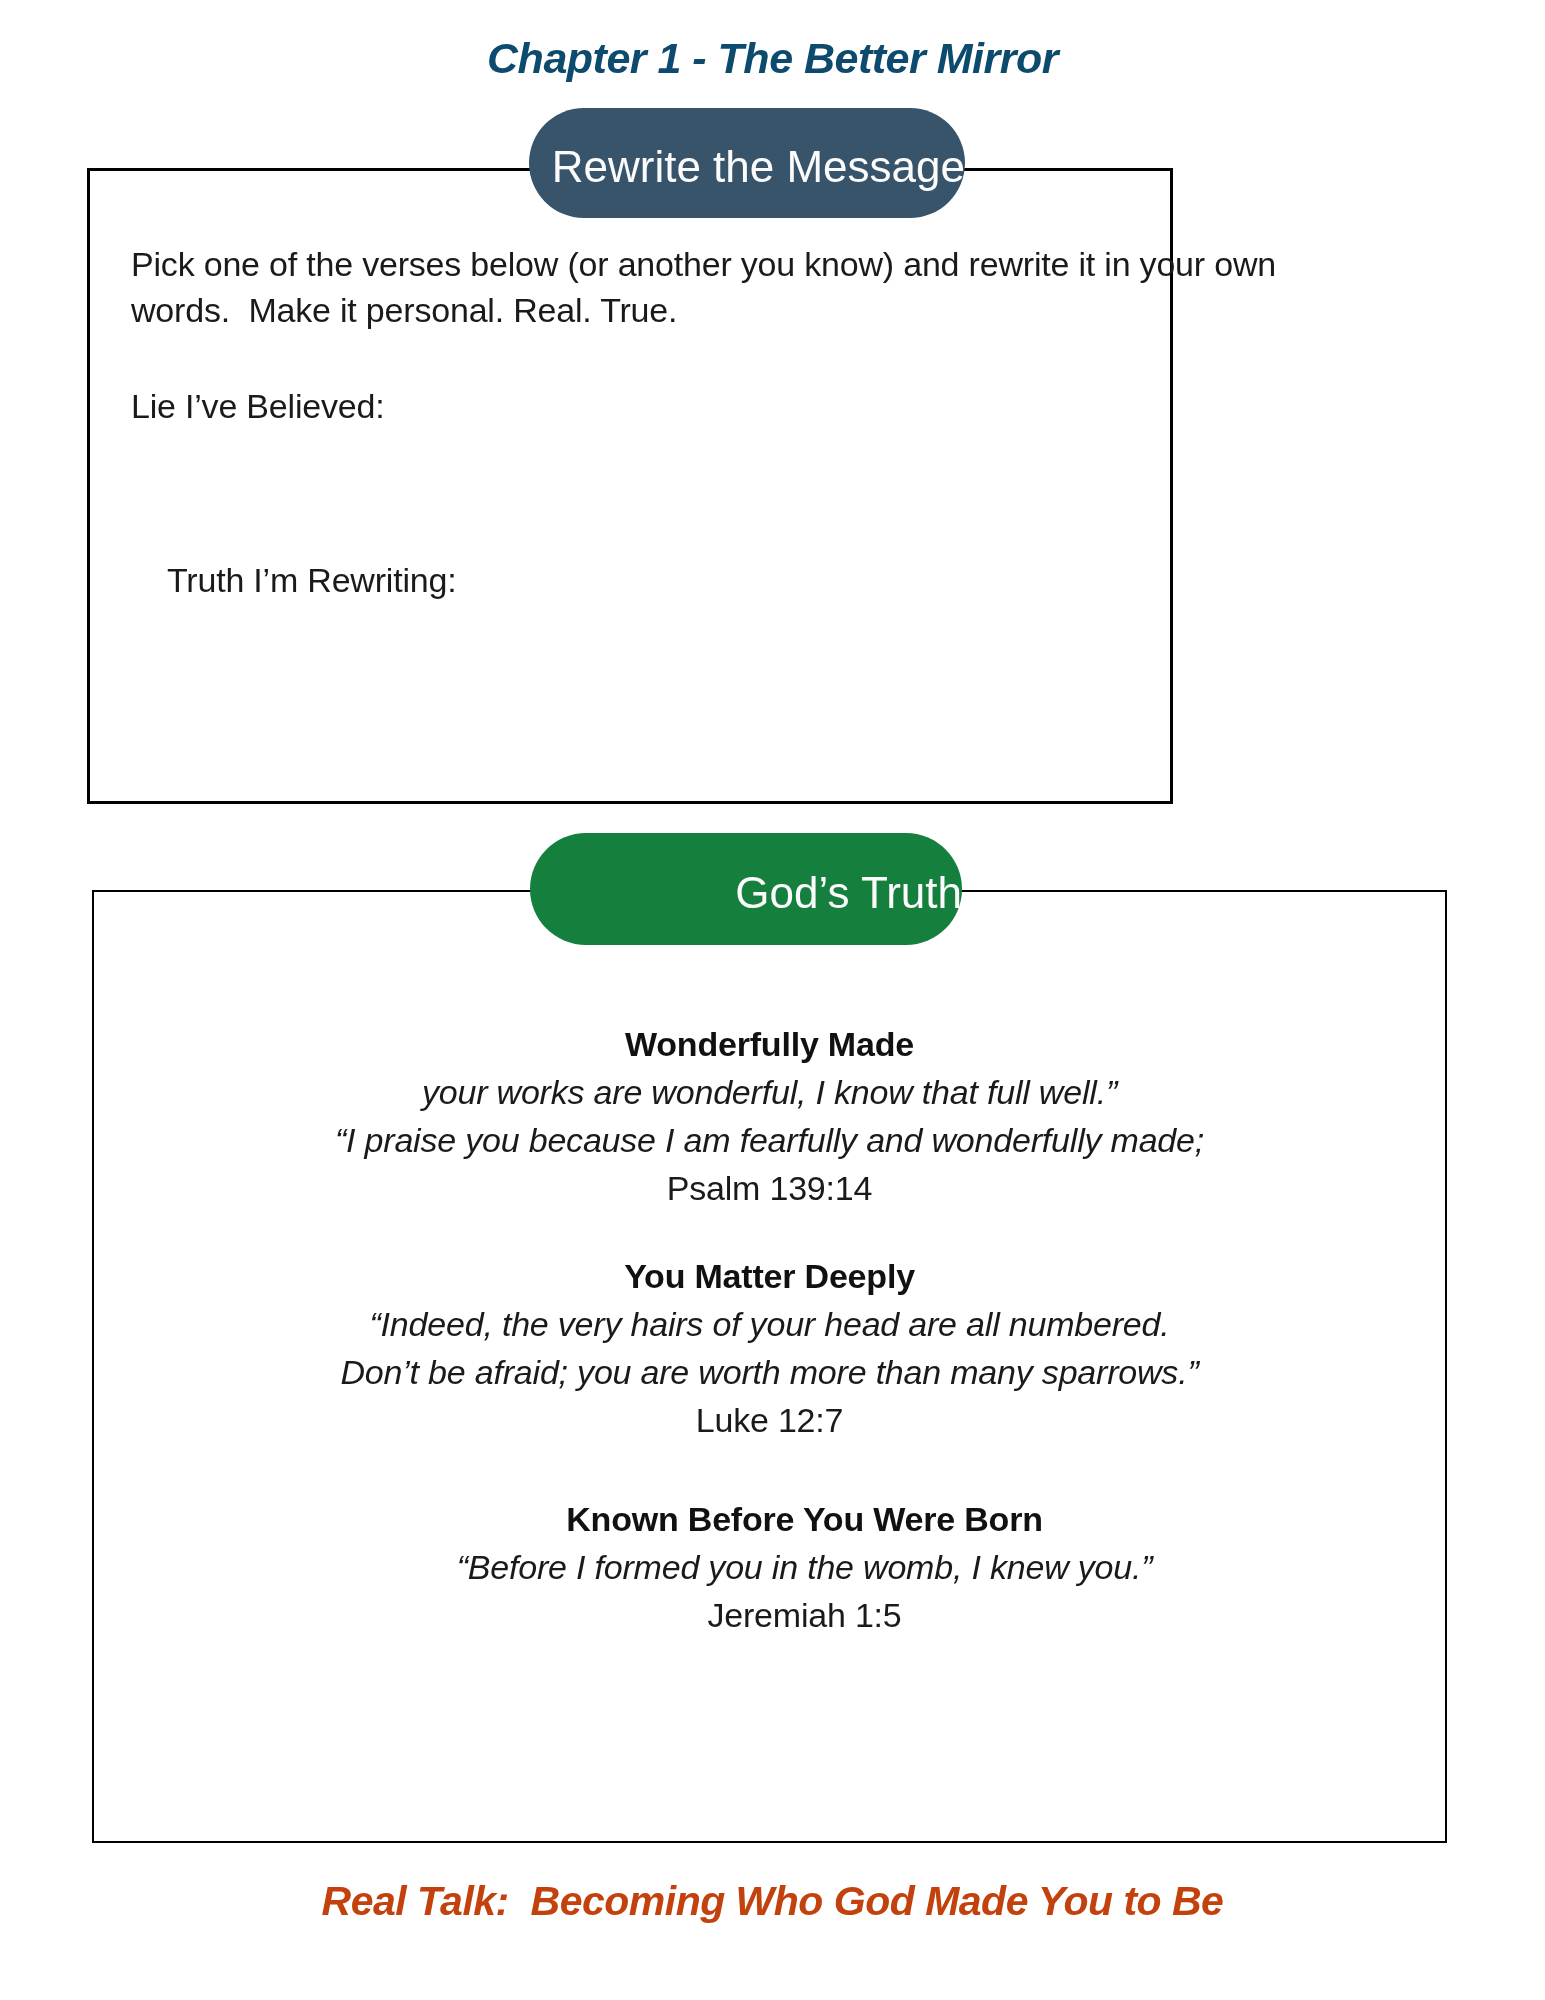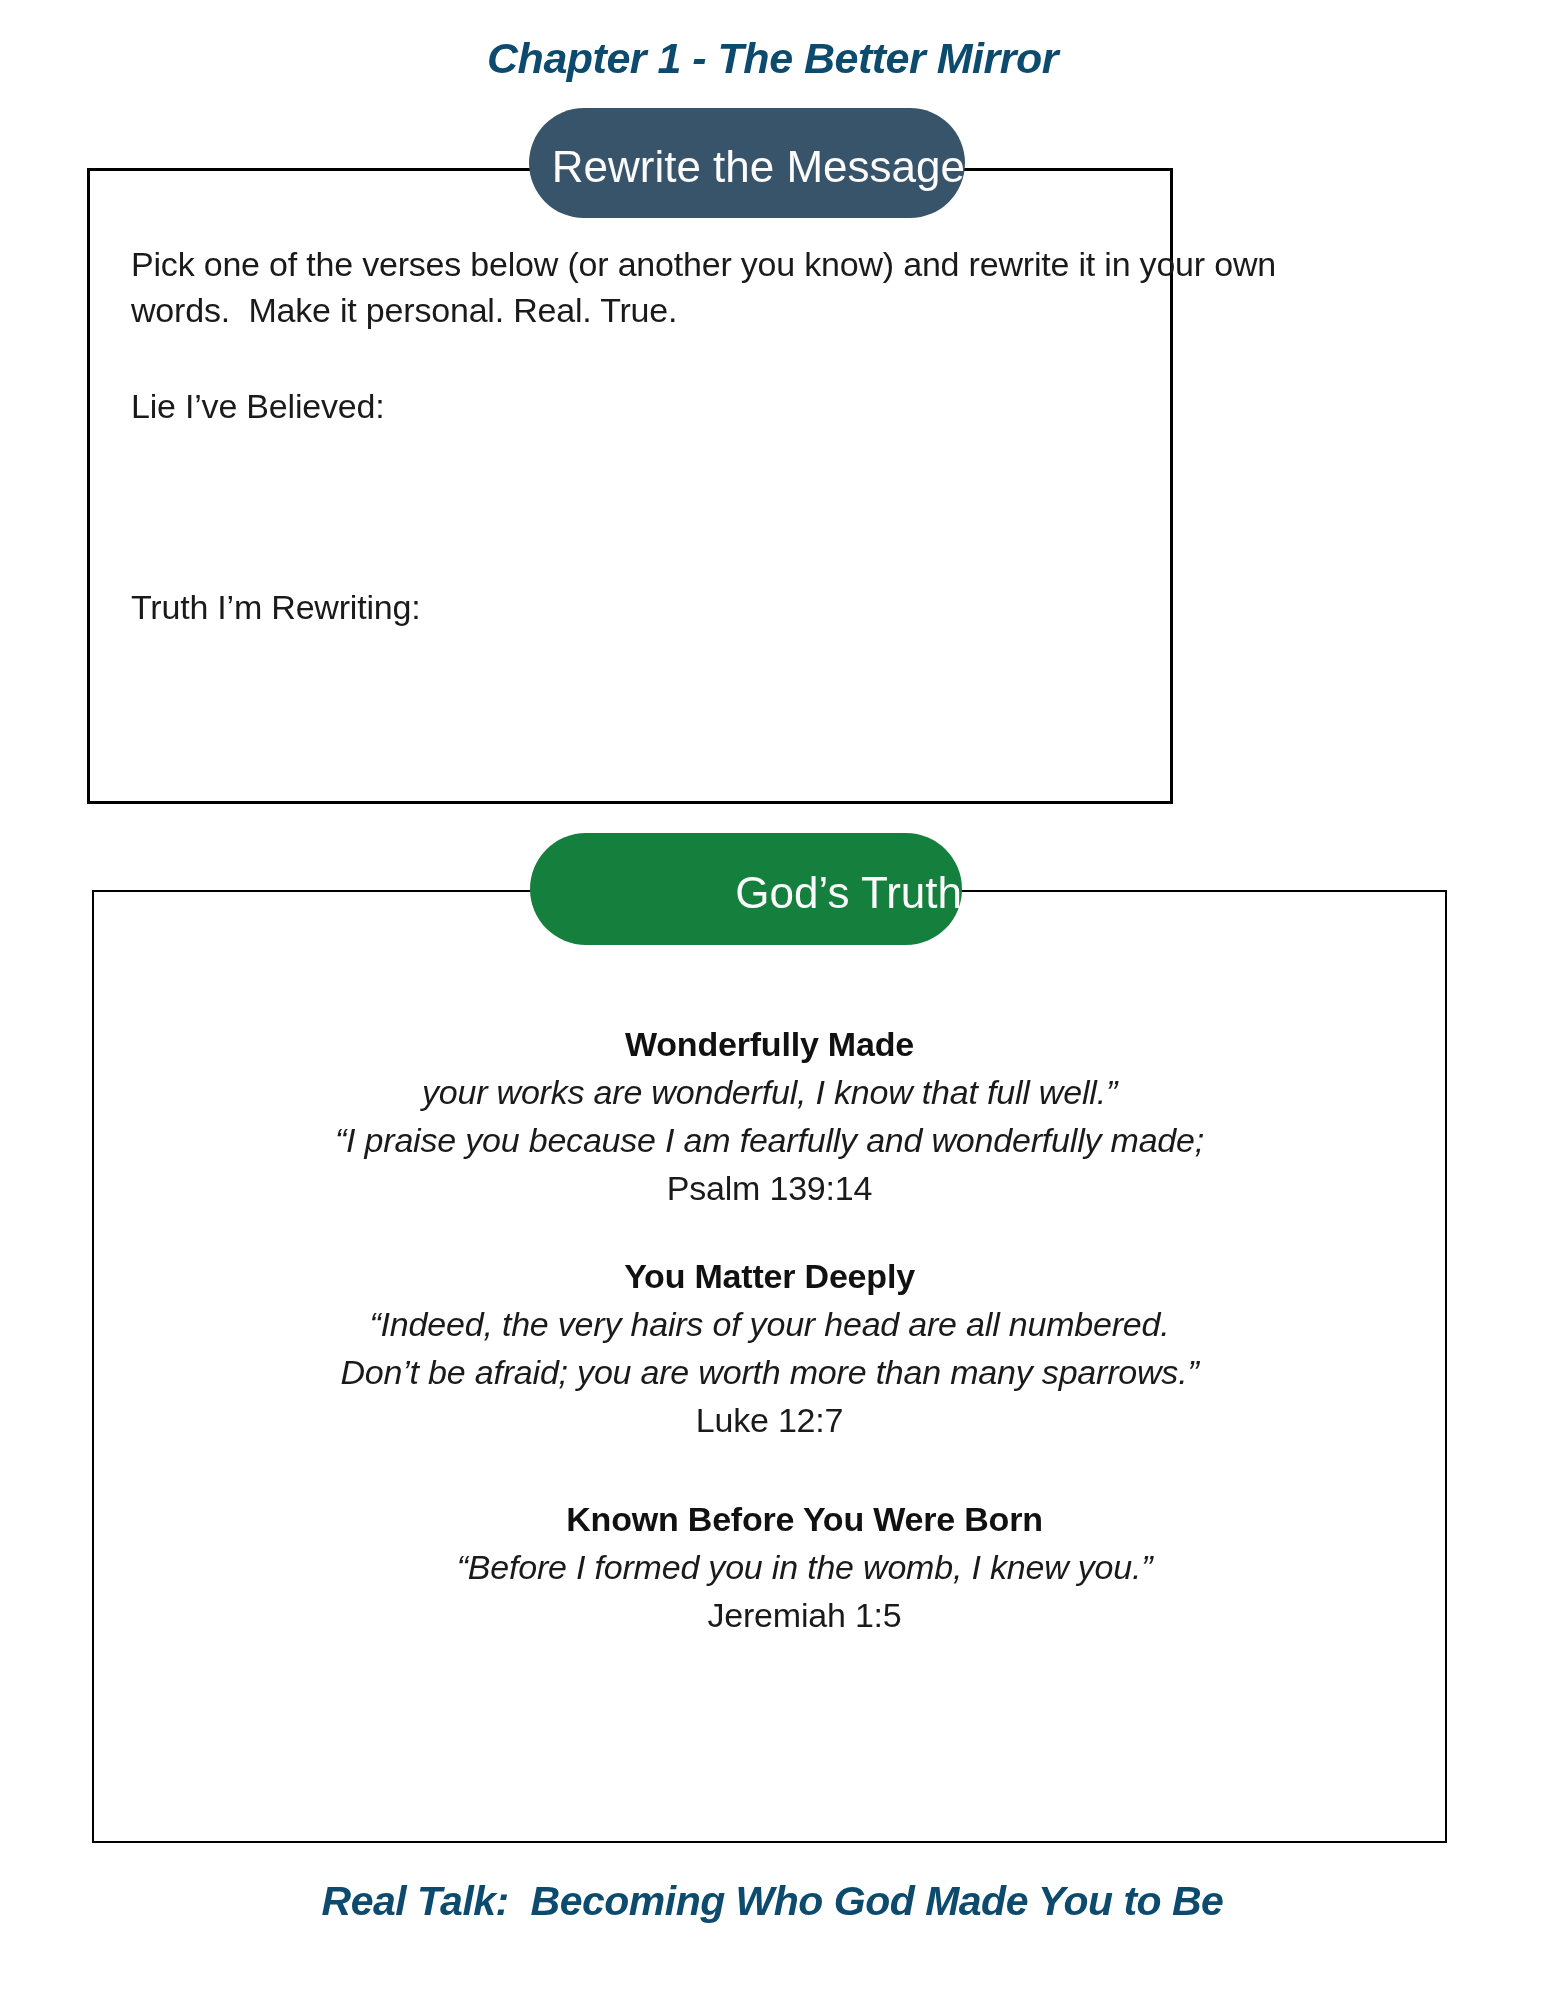--- a/index.html
+++ b/index.html
@@ -84,21 +84,21 @@
     white-space: pre-wrap;
     letter-spacing: -0.2px;
   }
   .prompt {
     position: absolute;
     left: 41px;
     font-size: 34px;
     letter-spacing: -0.2px;
   }
   .prompt-lie { top: 216px; }
-  .prompt-truth { top: 417px; }
+  .prompt-truth { top: 390px; margin-left: 36px; }
 
   .verse-group {
     position: absolute;
     left: 0;
     width: 100%;
     text-align: center;
     font-size: 34px;
     line-height: 48px;
     letter-spacing: -0.2px;
   }
@@ -118,21 +118,21 @@
     position: absolute;
     top: 1878px;
     left: 0;
     width: 100%;
     text-align: center;
     font-size: 41px;
     font-weight: bold;
     font-style: italic;
     letter-spacing: -0.5px;
     white-space: pre-wrap;
-    color: #0c4a6e;
+    color: #c2410c;
   }
 </style>
 </head>
 <body style="color: rgb(26, 26, 26);">
 
 <div class="chapter-title">Chapter 1 - The Better Mirror</div>
 
 <div class="pill pill-rewrite" style="background: rgb(56, 84, 106); color: rgb(251, 251, 251);">
   <span>Rewrite the Message</span>
 </div>

